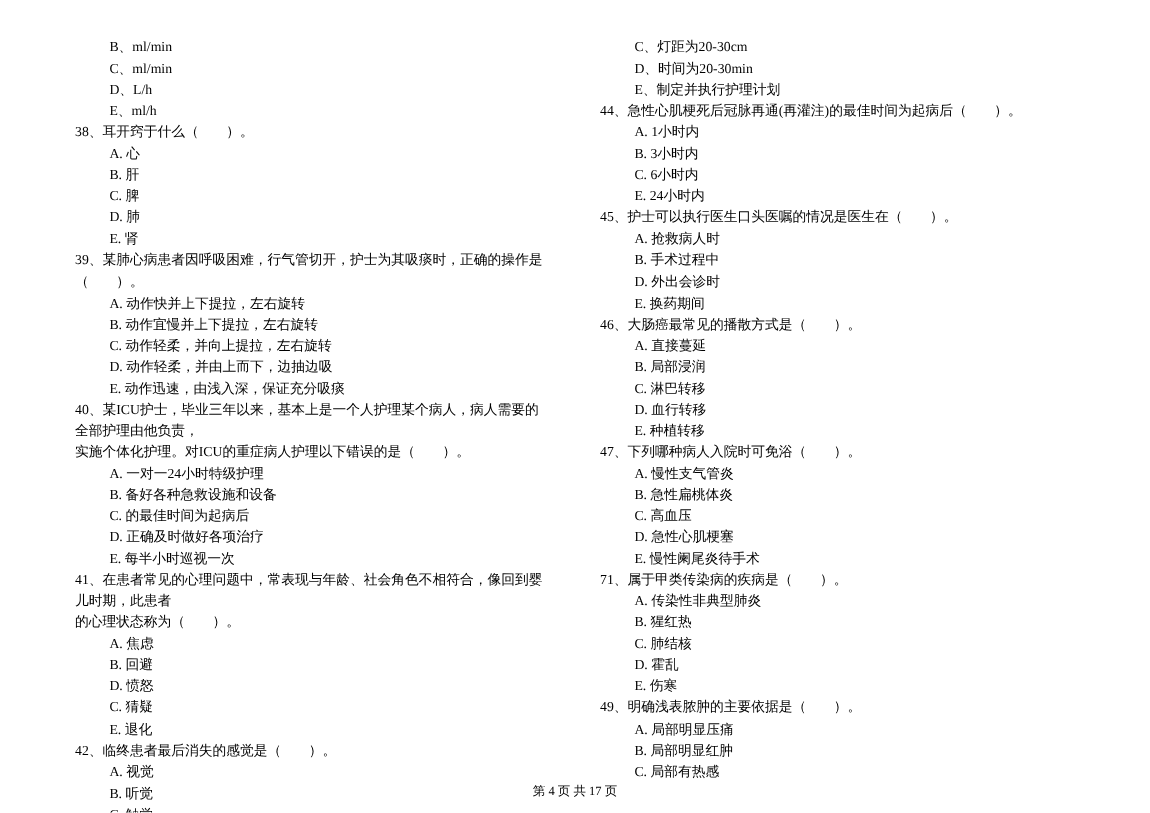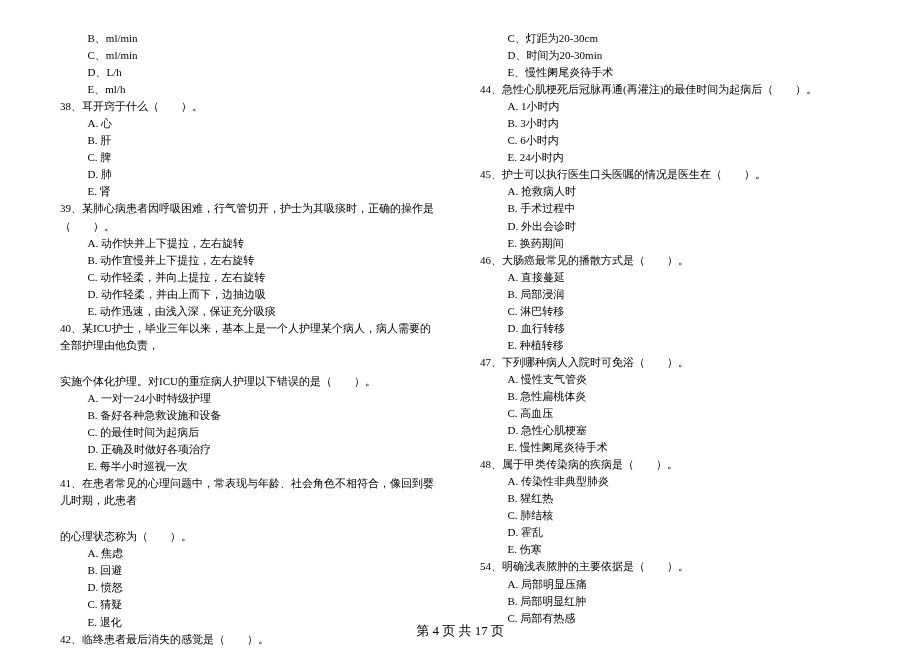--- a/index.html
+++ b/index.html
@@ -26,29 +26,28 @@
       line-height: 1.55;
     }
     .opt {
       padding-left: 2.5em;
     }
     .stem {
       padding-left: 0;
     }
     .stem-cont {
       padding-left: 0;
-      margin-top: 19px;
     }
     .footer {
       position: absolute;
       bottom: 10px;
       width: 100%;
       text-align: center;
       left: 0;
-      font-size: 13px;
+      font-size: 10px;
     }
   </style>
 </head>
 <body>
 
 <div class="columns">
   <div class="col">
     <div class="opt">B、ml/min</div>
     <div class="opt">C、ml/min</div>
     <div class="opt">D、L/h</div>
@@ -87,21 +86,21 @@
     <div class="stem">42、临终患者最后消失的感觉是（　　）。</div>
     <div class="opt">A. 视觉</div>
     <div class="opt">B. 听觉</div>
     <div class="opt">C. 触觉</div>
 
   </div>
 
   <div class="col">
     <div class="opt">C、灯距为20-30cm</div>
     <div class="opt">D、时间为20-30min</div>
-    <div class="opt">E、慢性阑尾炎待手术</div>
+    <div class="opt">E、制定并执行护理计划</div>
 
     <div class="stem">44、急性心肌梗死后冠脉再通(再灌注)的最佳时间为起病后（　　）。</div>
     <div class="opt">A. 1小时内</div>
     <div class="opt">B. 3小时内</div>
     <div class="opt">C. 6小时内</div>
     <div class="opt">E. 24小时内</div>
 
     <div class="stem">45、护士可以执行医生口头医嘱的情况是医生在（　　）。</div>
     <div class="opt">A. 抢救病人时</div>
     <div class="opt">B. 手术过程中</div>
@@ -115,28 +114,28 @@
     <div class="opt">D. 血行转移</div>
     <div class="opt">E. 种植转移</div>
 
     <div class="stem">47、下列哪种病人入院时可免浴（　　）。</div>
     <div class="opt">A. 慢性支气管炎</div>
     <div class="opt">B. 急性扁桃体炎</div>
     <div class="opt">C. 高血压</div>
     <div class="opt">D. 急性心肌梗塞</div>
     <div class="opt">E. 慢性阑尾炎待手术</div>
 
-    <div class="stem">48、属于甲类传染病的疾病是（　　）。</div>
+    <div class="stem">71、属于甲类传染病的疾病是（　　）。</div>
     <div class="opt">A. 传染性非典型肺炎</div>
     <div class="opt">B. 猩红热</div>
     <div class="opt">C. 肺结核</div>
     <div class="opt">D. 霍乱</div>
     <div class="opt">E. 伤寒</div>
 
-    <div class="stem">54、明确浅表脓肿的主要依据是（　　）。</div>
+    <div class="stem">49、明确浅表脓肿的主要依据是（　　）。</div>
     <div class="opt">A. 局部明显压痛</div>
     <div class="opt">B. 局部明显红肿</div>
     <div class="opt">C. 局部有热感</div>
 
   </div>
 </div>
 
 <div class="footer">第 4 页 共 17 页</div>
 
 </body></html>

